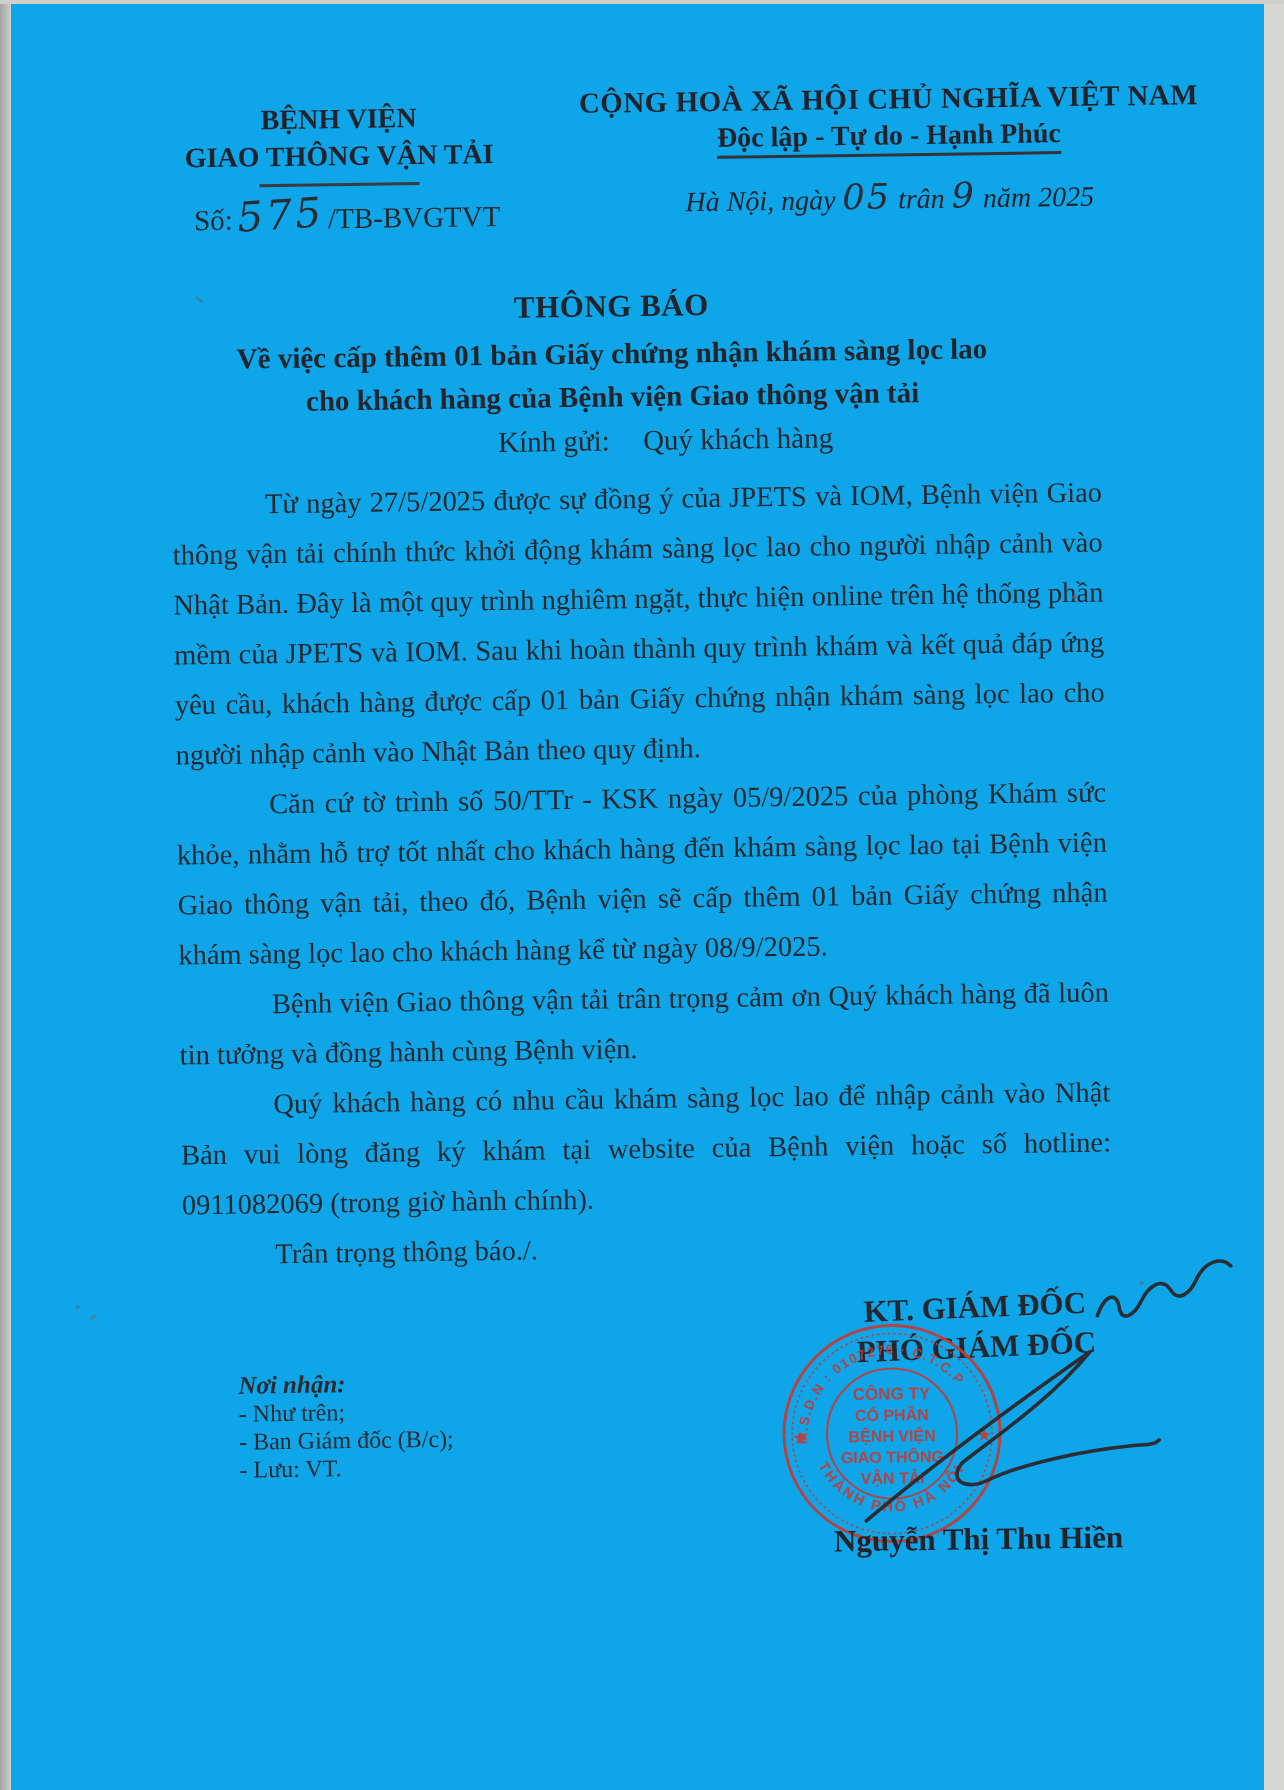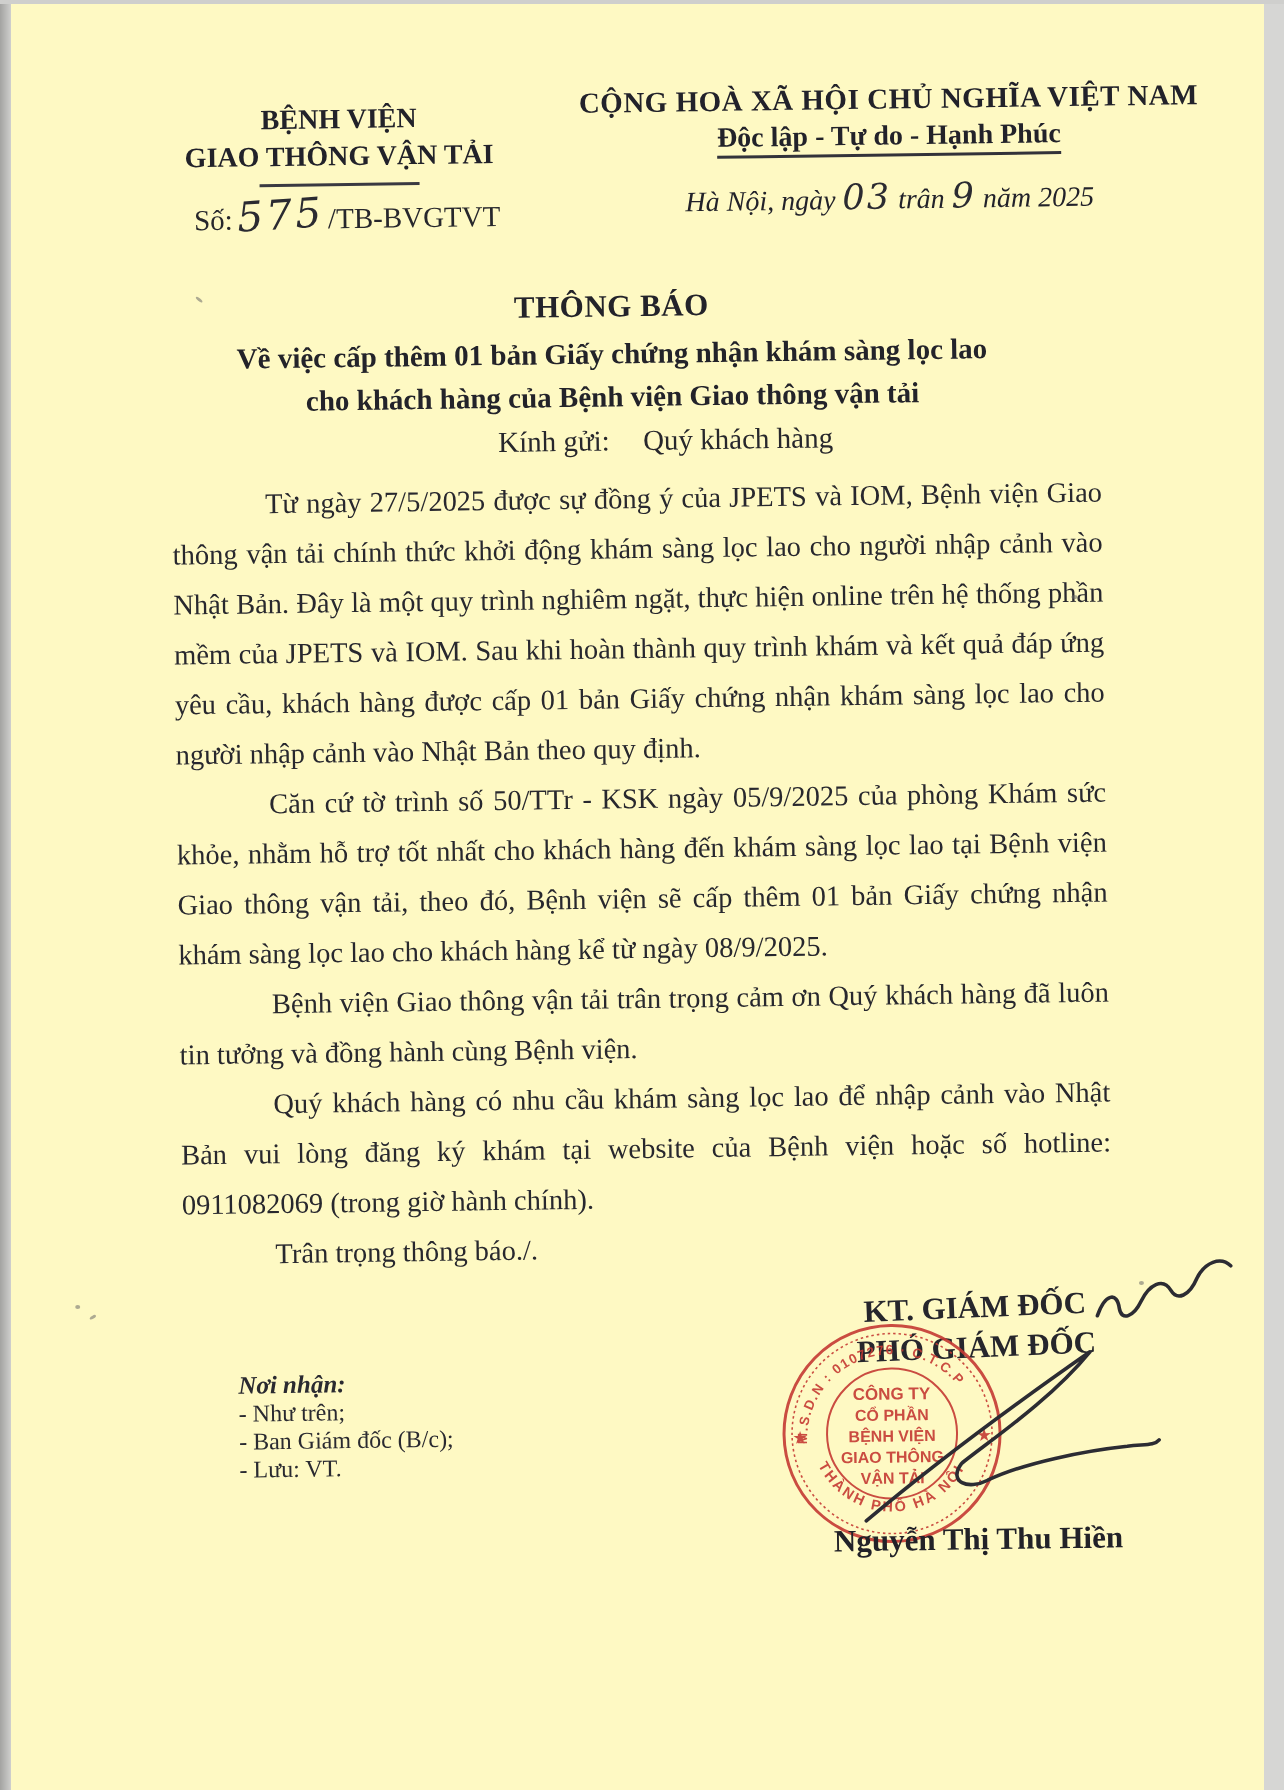--- a/index.html
+++ b/index.html
@@ -1,18 +1,18 @@
 <!DOCTYPE html>
 <html><head>
 <meta charset="utf-8">
 <style>
   html,body{margin:0;padding:0;background:#e9e9e7;}
   .page{
     position:relative;width:1284px;height:1790px;margin:0 auto;
-    background:#fef9c3;overflow:hidden;
+    background:#0ea5e9;overflow:hidden;
     font-family:"Liberation Serif","DejaVu Serif",serif;color:#27272c;
   }
   .edge-left{position:absolute;left:0;top:0;width:11px;height:100%;
     background:linear-gradient(90deg,#a3a3a1,#cfcfcd);z-index:5;}
   .edge-right{position:absolute;right:0;top:0;width:20px;height:100%;background:#d6d6d4;z-index:5;}
   .edge-top{position:absolute;left:0;top:0;width:100%;height:4px;background:#cfcfcd;z-index:5;}
   .content{position:absolute;left:0;top:0;width:100%;height:100%;
     transform:rotate(-0.8deg);transform-origin:50% 52%;}
   .hand{font-style:italic;font-family:"DejaVu Serif",serif;color:#2b2b31;}
   
@@ -70,21 +70,21 @@
       <span>Số:</span>
       <span class="hand">575</span>
       <span>/TB-BVGTVT</span>
     </div>
 
     <div class="hdr-right">
       <div class="l1">CỘNG HOÀ XÃ HỘI CHỦ NGHĨA VIỆT NAM</div>
       <div><span class="l2">Độc lập - Tự do - Hạnh Phúc</span></div>
       <div class="dateline">
         <span>Hà Nội, ngày</span>
-        <span class="hand">03</span>
+        <span class="hand">05</span>
         <span>trân</span>
         <span class="hand">9</span>
         <span>năm 2025</span>
       </div>
     </div>
 
     <div class="title-block">
       <div class="h">THÔNG BÁO</div>
       <div class="sub">
         <div>Về việc cấp thêm 01 bản Giấy chứng nhận khám sàng lọc lao</div>

